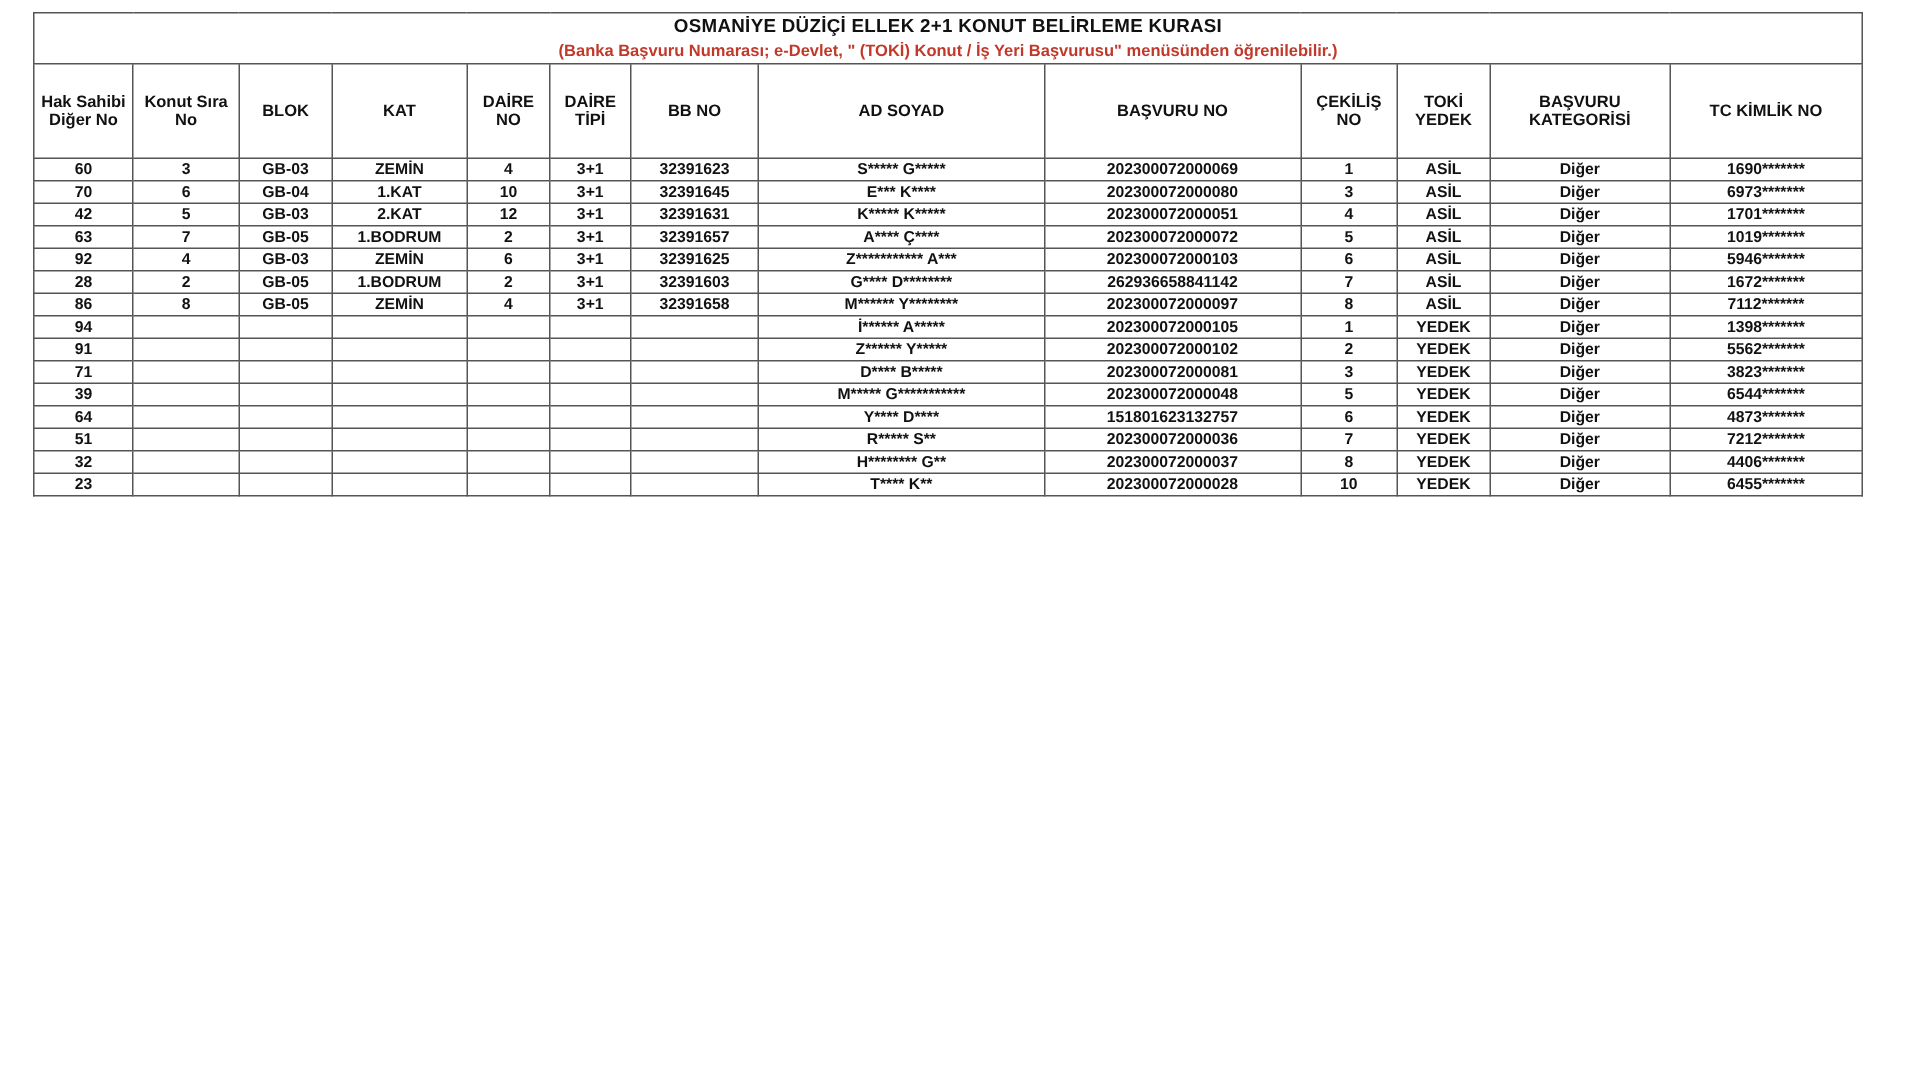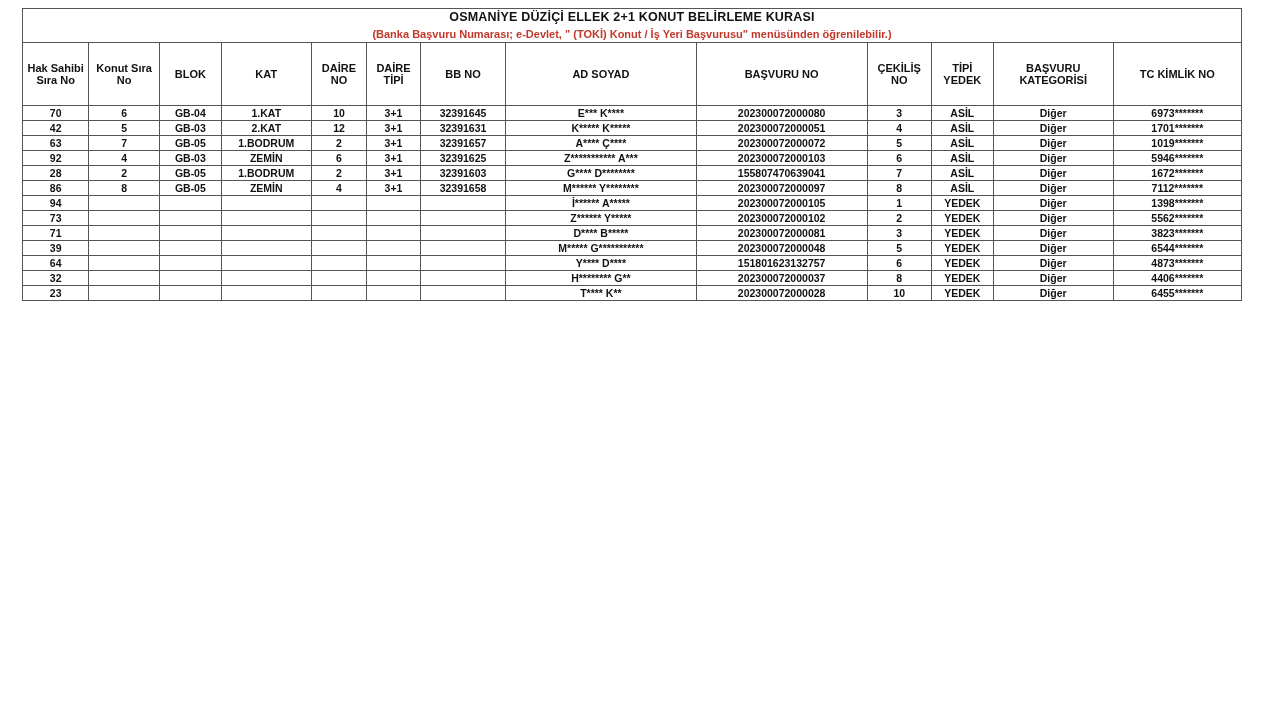--- a/index.html
+++ b/index.html
@@ -109,35 +109,50 @@
         <col class="c12">
     </colgroup>
     <tbody>
       <tr>
         <td class="title-cell" colspan="13">
           <div class="title-main">OSMANİYE DÜZİÇİ ELLEK 2+1 KONUT BELİRLEME KURASI</div>
           <div class="title-sub">(Banka Başvuru Numarası; e-Devlet, " (TOKİ) Konut / İş Yeri Başvurusu" menüsünden öğrenilebilir.)</div>
         </td>
       </tr>
       <tr class="head">
-        <td>Hak Sahibi Sıra No</td>
+        <td>Hak Sahibi Diğer No</td>
         <td>Konut Sıra No</td>
         <td>BLOK</td>
         <td>KAT</td>
         <td>DAİRE NO</td>
         <td>DAİRE TİPİ</td>
         <td>BB NO</td>
         <td>AD SOYAD</td>
         <td>BAŞVURU NO</td>
         <td>ÇEKİLİŞ NO</td>
-        <td>TİPİ YEDEK</td>
+        <td>TOKİ YEDEK</td>
         <td>BAŞVURU KATEGORİSİ</td>
         <td>TC KİMLİK NO</td>
       </tr>
 
+      <tr class="data">
+        <td>60</td>
+        <td>3</td>
+        <td>GB-03</td>
+        <td>ZEMİN</td>
+        <td>4</td>
+        <td>3+1</td>
+        <td>32391623</td>
+        <td>S***** G*****</td>
+        <td>202300072000069</td>
+        <td>1</td>
+        <td>ASİL</td>
+        <td>Diğer</td>
+        <td>1690*******</td>
+      </tr>
       <tr class="data">
         <td>70</td>
         <td>6</td>
         <td>GB-04</td>
         <td>1.KAT</td>
         <td>10</td>
         <td>3+1</td>
         <td>32391645</td>
         <td>E*** K****</td>
         <td>202300072000080</td>
@@ -193,21 +208,21 @@
       </tr>
       <tr class="data">
         <td>28</td>
         <td>2</td>
         <td>GB-05</td>
         <td>1.BODRUM</td>
         <td>2</td>
         <td>3+1</td>
         <td>32391603</td>
         <td>G**** D********</td>
-        <td>155807470639041</td>
+        <td>262936658841142</td>
         <td>7</td>
         <td>ASİL</td>
         <td>Diğer</td>
         <td>1672*******</td>
       </tr>
       <tr class="data">
         <td>86</td>
         <td>8</td>
         <td>GB-05</td>
         <td>ZEMİN</td>
@@ -230,21 +245,21 @@
         <td class="empty"></td>
         <td class="empty"></td>
         <td>İ****** A*****</td>
         <td>202300072000105</td>
         <td>1</td>
         <td>YEDEK</td>
         <td>Diğer</td>
         <td>1398*******</td>
       </tr>
       <tr class="data">
-        <td>73</td>
+        <td>91</td>
         <td class="empty"></td>
         <td class="empty"></td>
         <td class="empty"></td>
         <td class="empty"></td>
         <td class="empty"></td>
         <td class="empty"></td>
         <td>Z****** Y*****</td>
         <td>202300072000102</td>
         <td>2</td>
         <td>YEDEK</td>
@@ -290,20 +305,35 @@
         <td class="empty"></td>
         <td class="empty"></td>
         <td>Y**** D****</td>
         <td>151801623132757</td>
         <td>6</td>
         <td>YEDEK</td>
         <td>Diğer</td>
         <td>4873*******</td>
       </tr>
       <tr class="data">
+        <td>51</td>
+        <td class="empty"></td>
+        <td class="empty"></td>
+        <td class="empty"></td>
+        <td class="empty"></td>
+        <td class="empty"></td>
+        <td class="empty"></td>
+        <td>R***** S**</td>
+        <td>202300072000036</td>
+        <td>7</td>
+        <td>YEDEK</td>
+        <td>Diğer</td>
+        <td>7212*******</td>
+      </tr>
+      <tr class="data">
         <td>32</td>
         <td class="empty"></td>
         <td class="empty"></td>
         <td class="empty"></td>
         <td class="empty"></td>
         <td class="empty"></td>
         <td class="empty"></td>
         <td>H******** G**</td>
         <td>202300072000037</td>
         <td>8</td>

